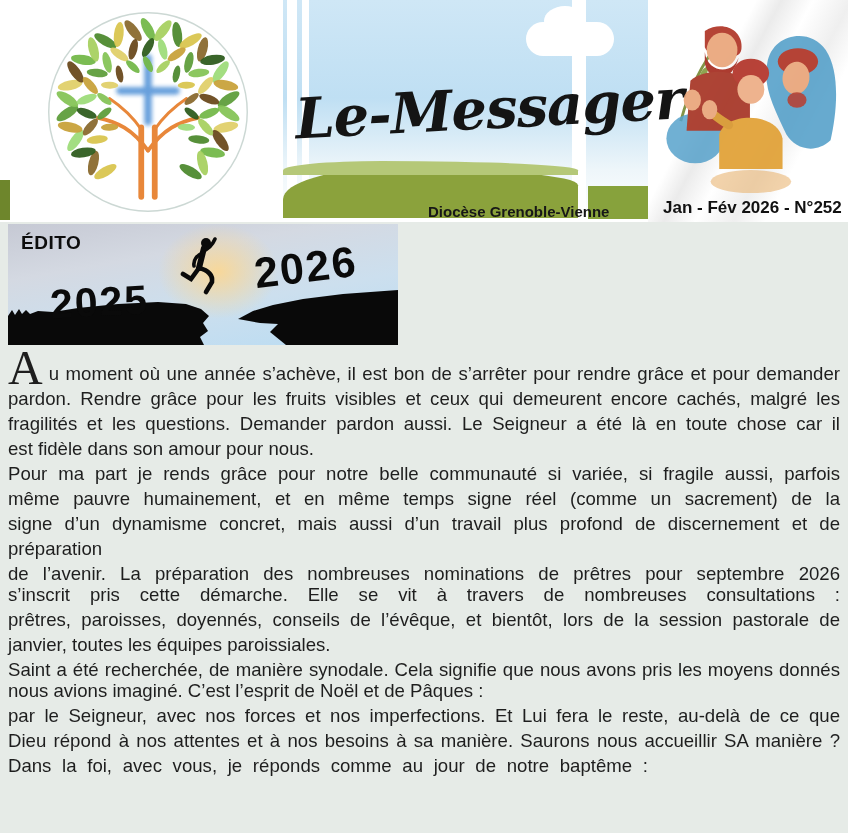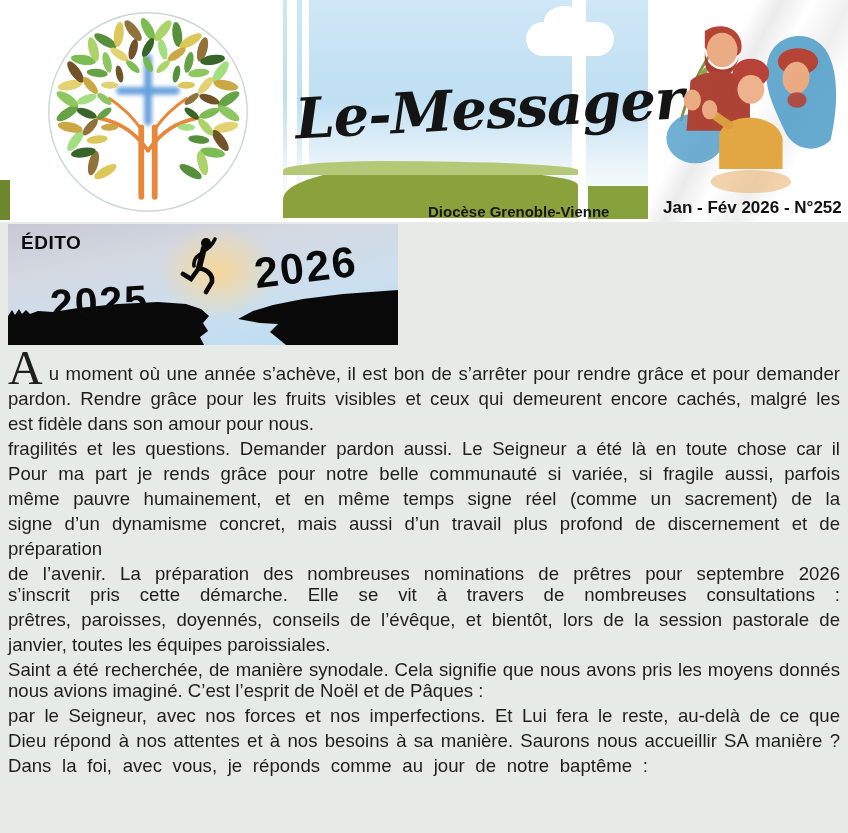--- a/index.html
+++ b/index.html
@@ -212,22 +212,22 @@
     <div class="edito-label">ÉDITO</div>
   </div>
 
   <div class="text">
     <div id="lines">
         <div class="tline j first">
           <span class="dropcap">A</span>
           <span class="rest">u moment où une année s’achève, il est bon de s’arrêter pour rendre grâce et pour demander</span>
         </div>
         <div class="tline j">pardon. Rendre grâce pour les fruits visibles et ceux qui demeurent encore cachés, malgré les</div>
+        <div class="tline j">fragilités et les questions. Demander pardon aussi. Le Seigneur a été là en toute chose car il</div>
         <div class="tline l">est fidèle dans son amour pour nous.</div>
-        <div class="tline j">fragilités et les questions. Demander pardon aussi. Le Seigneur a été là en toute chose car il</div>
         <div class="tline j">Pour ma part je rends grâce pour notre belle communauté si variée, si fragile aussi, parfois</div>
         <div class="tline j">même pauvre humainement, et en même temps signe réel (comme un sacrement) de la</div>
         <div class="tline j">signe d’un dynamisme concret, mais aussi d’un travail plus profond de discernement et de préparation</div>
         <div class="tline j">de l’avenir. La préparation des nombreuses nominations de prêtres pour septembre 2026</div>
         <div class="tline j">s’inscrit pris cette démarche. Elle se vit à travers de nombreuses consultations :</div>
         <div class="tline j">prêtres, paroisses, doyennés, conseils de l’évêque, et bientôt, lors de la session pastorale de</div>
         <div class="tline l">janvier, toutes les équipes paroissiales.</div>
         <div class="tline j">Saint a été recherchée, de manière synodale. Cela signifie que nous avons pris les moyens donnés</div>
         <div class="tline l">nous avions imaginé. C’est l’esprit de Noël et de Pâques  :</div>
         <div class="tline j">par le Seigneur, avec nos forces et nos imperfections. Et Lui fera le reste, au-delà de ce que</div>

